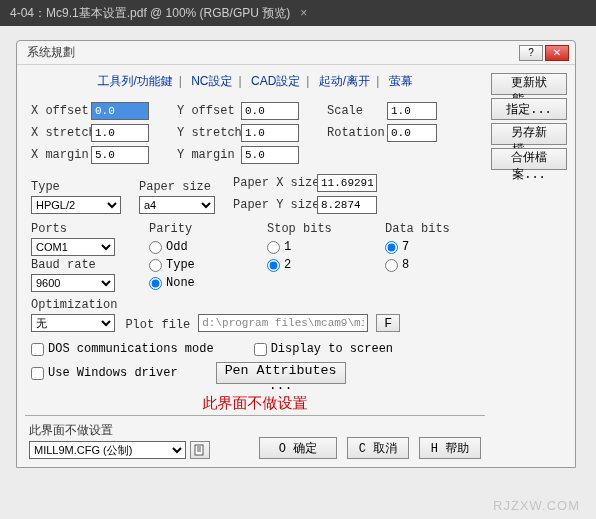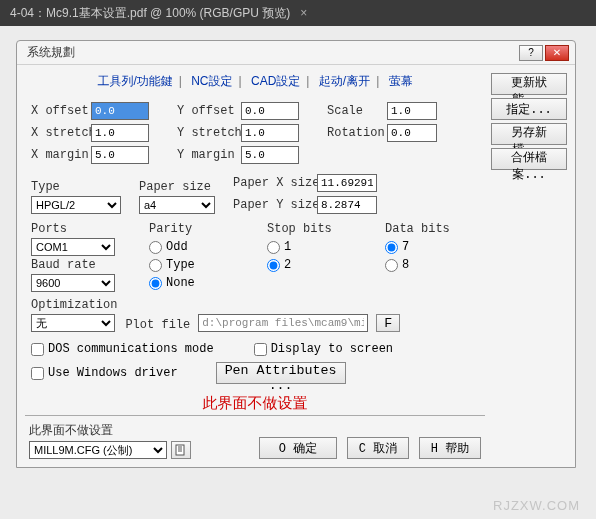--- a/index.html
+++ b/index.html
@@ -188,21 +188,21 @@
             </label>
           <button class="btn" style="width:130px">Pen Attributes ...</button>
         </div>
 
         <div class="red-note">此界面不做设置</div>
 
         <div class="footer">
           <div class="cfg-stack">
             <span class="lbl" style="font-family:SimSun">此界面不做设置</span>
             <div class="cfg-row">
-              <select class="sel" style="width:138px"><option>MILL9M.CFG (公制)</option></select>
+              <select class="sel" style="width:157px"><option>MILL9M.CFG (公制)</option></select>
               <div class="icon-btn">
                   <svg width="12" height="12" viewBox="0 0 12 12">
                     <rect x="1" y="1" width="8" height="10" fill="#fff" stroke="#555"></rect>
                     <line x1="3" y1="3" x2="7" y2="3" stroke="#555"></line>
                     <line x1="3" y1="5" x2="7" y2="5" stroke="#555"></line>
                     <line x1="3" y1="7" x2="7" y2="7" stroke="#555"></line>
                   </svg>
                 </div>
             </div>
           </div>

